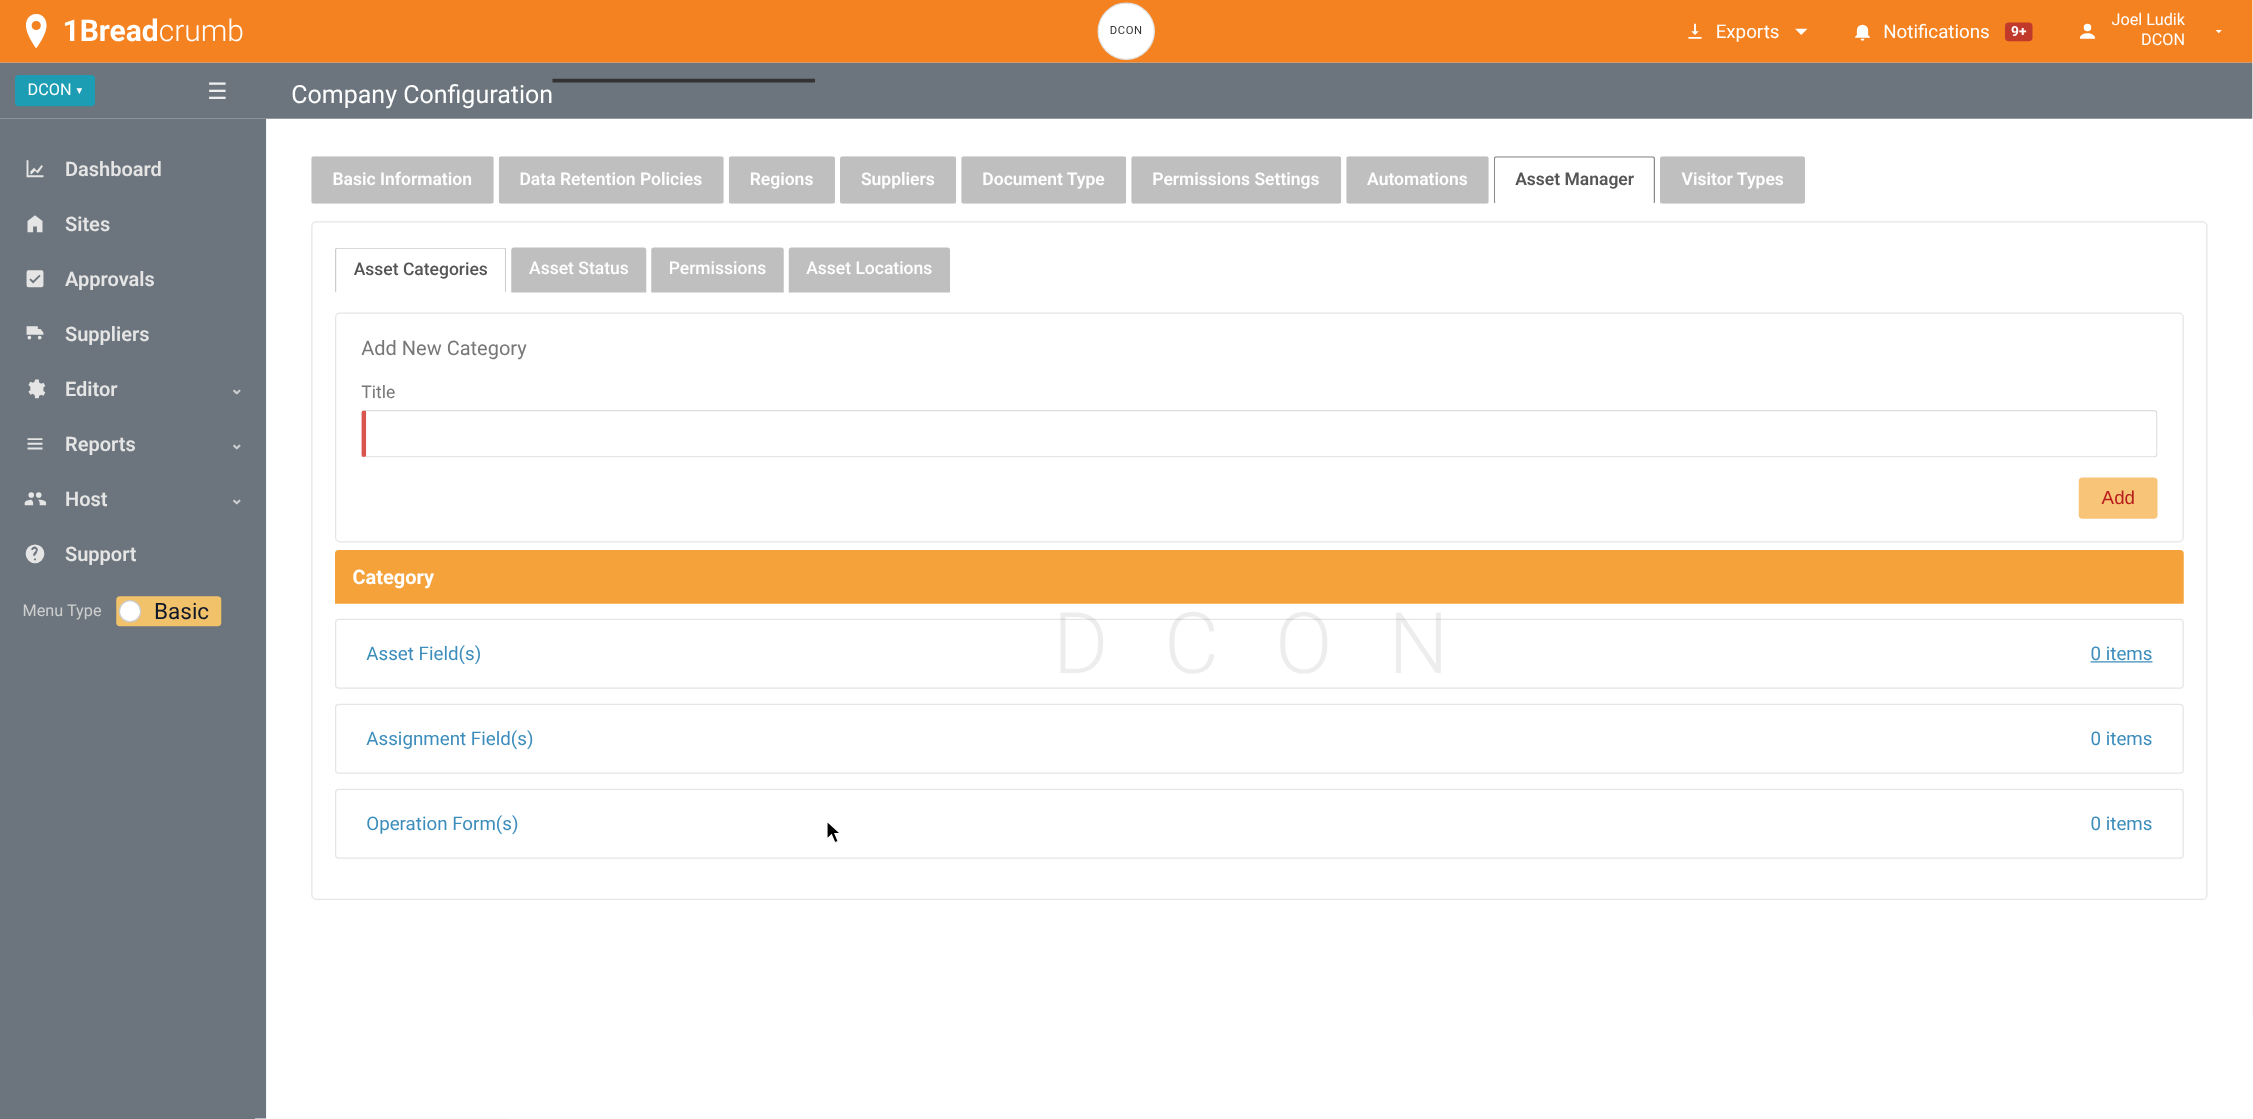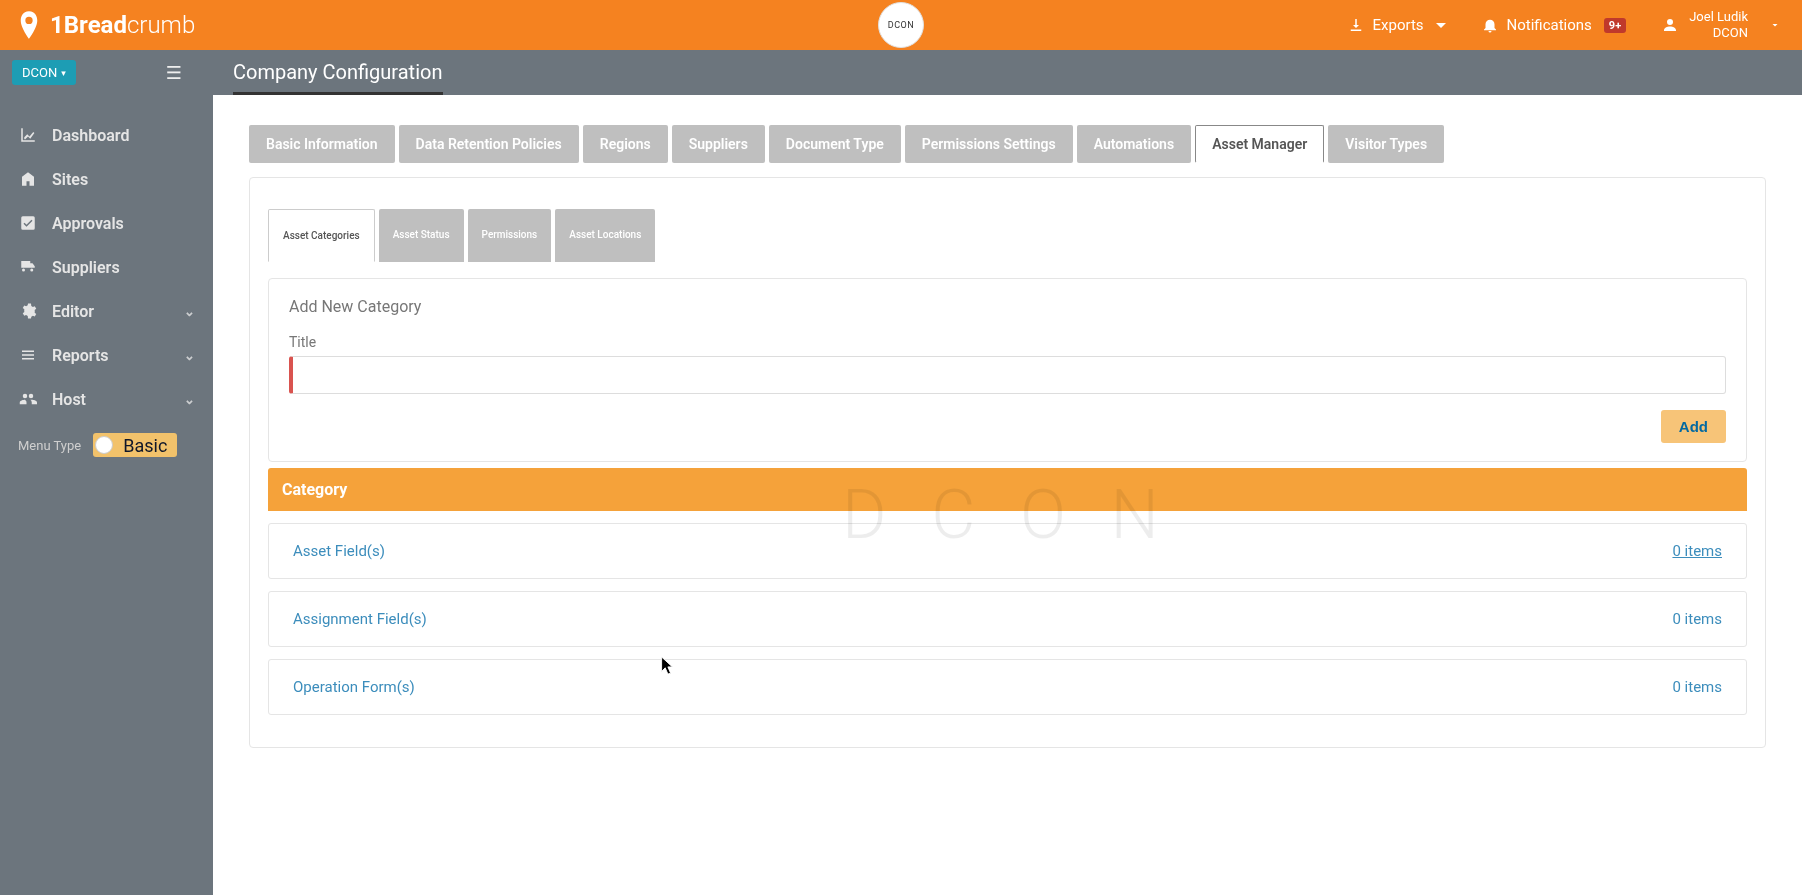--- a/index.html
+++ b/index.html
@@ -50,21 +50,21 @@
   }
   .subbar-left { width: 213px; display:flex; align-items:center; padding:0 12px; gap: 90px; }
   .company-pill {
     background:#1d9db4; color:#fff; font-size:13px; padding:5px 10px; border-radius:3px;
     display:inline-flex; align-items:center; gap:4px; cursor:pointer;
   }
   .company-pill .mini-caret { font-size: 9px; }
   .hamburger { cursor:pointer; color:#eee; font-size:18px; }
 
   .subbar-main { flex:1; display:flex; align-items:flex-end; padding-left: 20px; }
-  .page-title-wrap { display:flex; flex-direction:column; }
+  .page-title-wrap { display:flex; flex-direction:row; }
   .page-title { font-size:20px; font-weight:400; color:#fff; padding: 0 0 8px 0; }
   .page-title-underline { height:3px; background:#333; width: 210px; }
 
   
   .body-row { flex:1; display:flex; overflow:hidden; }
 
   
   .sidebar {
     width: 213px; background:#6c757d; color:#e5e5e5; padding-top: 18px;
     display:flex; flex-direction:column; font-size:16px;
@@ -95,39 +95,39 @@
   .tab.active {
     background:#fff; color:#555; border:1px solid #888; border-bottom: 1px solid #fff;
   }
 
   
   .panel { border:1px solid #e5e5e5; border-radius:4px; padding: 20px 18px; }
 
   
   .subtabs { display:flex; gap:4px; margin-bottom: 16px; }
   .subtab {
-    background:#bfbfbf; color:#fff; font-size:10px; font-weight:500;
-    padding: 20px 14px; border-radius:2px 2px 0 0; cursor:pointer;margin-top:11px;
+    background:#bfbfbf; color:#fff; font-size:14px; font-weight:500;
+    padding: 9px 14px; border-radius:2px 2px 0 0; cursor:pointer;
   }
   .subtab.active {
     background:#fff; color:#555; border:1px solid #ccc; border-bottom:1px solid #fff;
   }
 
   .block { border:1px solid #e5e5e5; border-radius:4px; padding: 18px 20px; margin-bottom: 4px; }
   .block-title { font-size:16px; color:#777; margin-bottom: 18px; }
 
   .field-label { font-size:14px; color:#777; margin-bottom:6px; display:block; }
   .text-input {
     width:100%; height:38px; border:1px solid #ddd; border-radius:3px;
     border-left: 4px solid #d9534f; padding: 0 10px; font-size:14px;
   }
 
   .add-btn-row { display:flex; justify-content:flex-end; margin-top: 16px; }
   .btn-add {
-    background:#f7c478; color:#0369a1; font-weight:700; font-size:15px;
+    background:#f7c478; color:#b91c1c; font-weight:400; font-size:15px;
     padding: 8px 18px; border:none; border-radius:3px; cursor:pointer;
   }
 
   .cat-header {
     background:#f5a23a; color:#fff; font-weight:700; font-size:16px;
     padding: 12px 14px; border-radius:3px 3px 0 0; margin-top: 6px;
   }
   .cat-row {
     border:1px solid #e5e5e5; border-top:none; padding: 14px 14px;
     display:flex; align-items:center; justify-content:space-between;
@@ -289,20 +289,28 @@
           <span class="nav-chevron">⌄</span>
         </div>
         <div class="nav-item">
           <span class="nav-icon">
             <svg viewBox="0 0 24 24" width="18" height="18" fill="#e5e5e5">
               <path d="M16 11a3 3 0 1 0-3-3 3 3 0 0 0 3 3zm-8 0a3 3 0 1 0-3-3 3 3 0 0 0 3 3zm0 2c-2.33 0-7 1.17-7 3.5V19h9v-2.5C10 15.83 10 14.7 8 13zm8 0c-.29 0-.62 0-.97.05A4.22 4.22 0 0 1 17 16.5V19h7v-2.5c0-2.33-4.67-3.5-7-3.5z"></path>
             </svg>
           </span>
           <span>Host</span>
           <span class="nav-chevron">⌄</span>
+        </div>
+        <div class="nav-item">
+          <span class="nav-icon">
+            <svg viewBox="0 0 24 24" width="18" height="18" fill="#e5e5e5">
+              <path d="M12 2a10 10 0 1 0 10 10A10 10 0 0 0 12 2zm1 17h-2v-2h2zm1.07-7.75l-.9.92A3 3 0 0 0 12 14h-2v-.5a4 4 0 0 1 1.17-2.83l1.24-1.26A1.5 1.5 0 1 0 10 8H8a3.5 3.5 0 1 1 6.07 2.25z"></path>
+            </svg>
+          </span>
+          <span>Support</span>
         </div>
       </div>
     <div class="menu-type-row">
       <span>Menu Type</span>
       <div class="toggle-pill">
         <div class="toggle-knob"></div>
         <span>Basic</span>
       </div>
     </div>
   </div>

